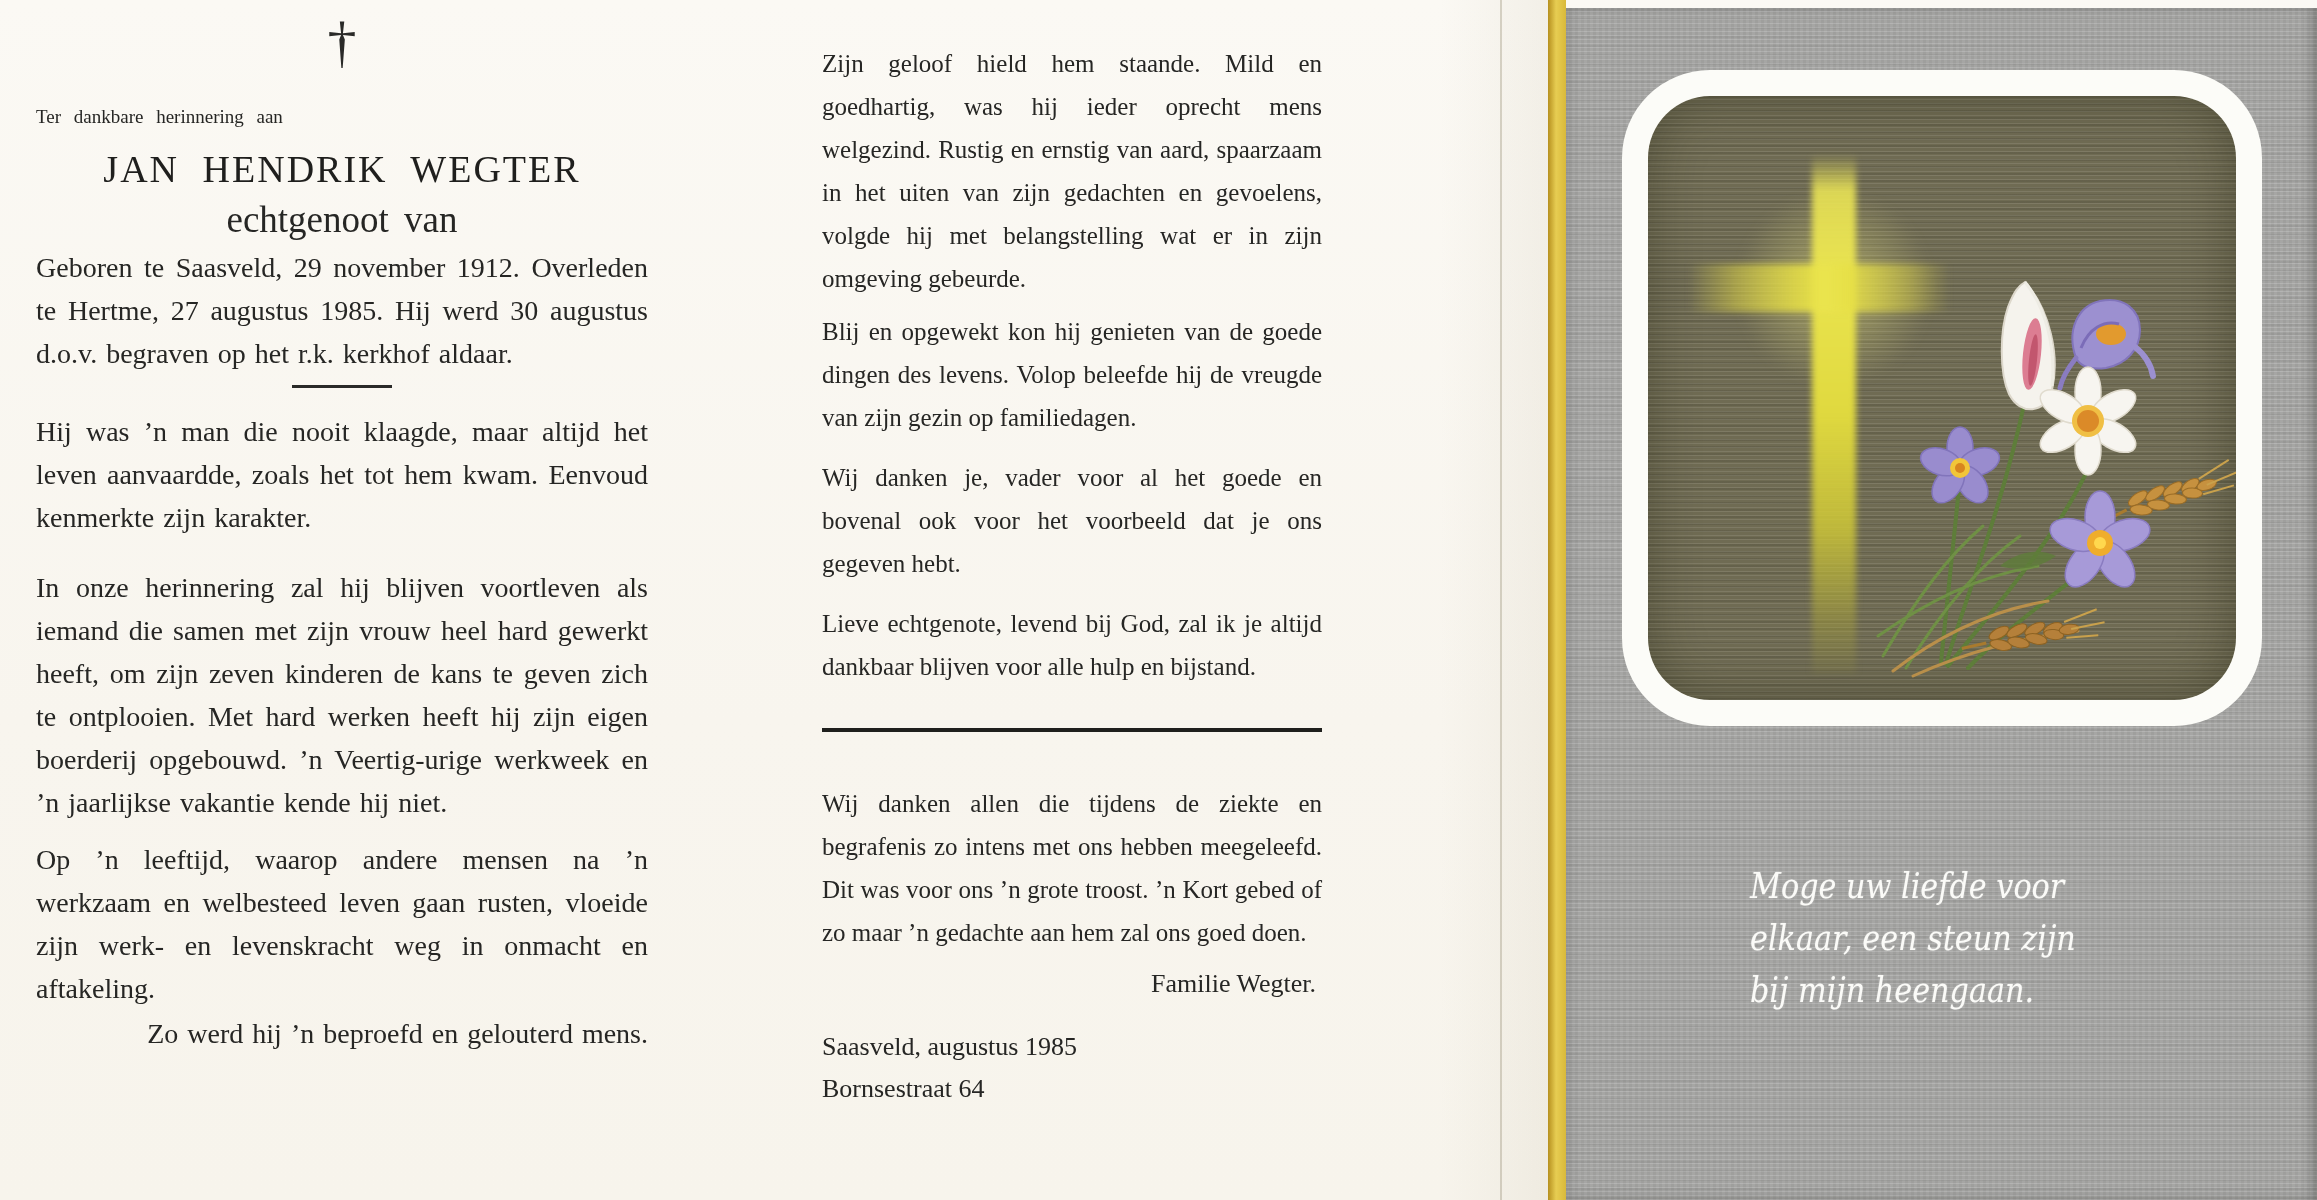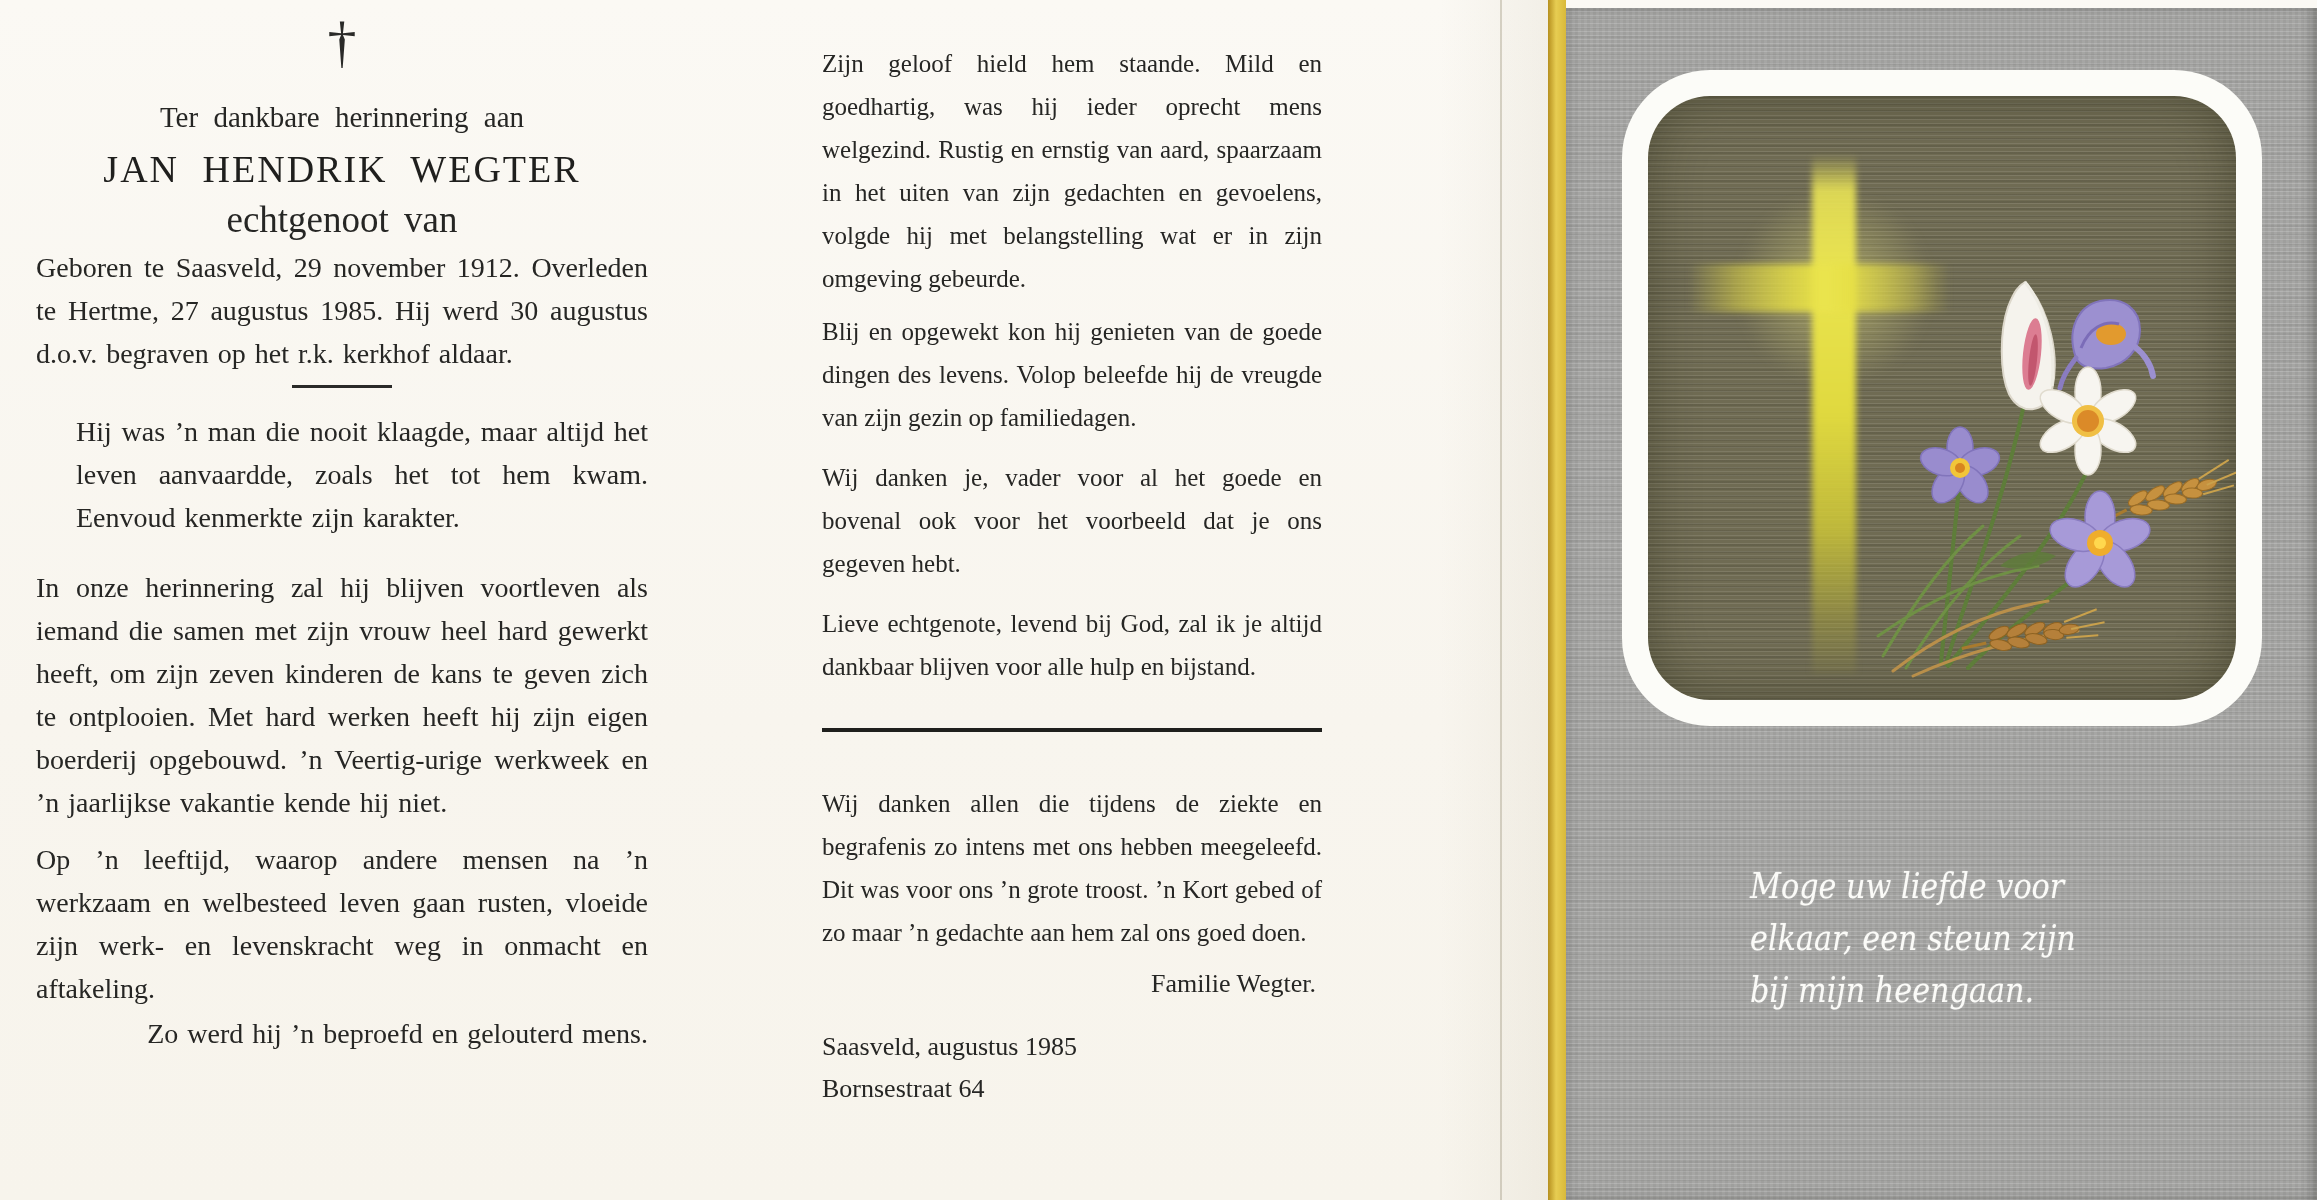--- a/index.html
+++ b/index.html
@@ -6,29 +6,29 @@
   .card{
     position:relative;width:2317px;height:1200px;overflow:hidden;
     background:linear-gradient(180deg,#fbf9f4,#f8f5ee 60%,#f7f4ec);
     font-family:"Liberation Serif","DejaVu Serif",serif;color:#262624;
   }
   
   .col{position:absolute;top:0;}
   .col-a{left:36px;width:612px;font-size:28px;line-height:43px;}
   .col-b{left:822px;width:500px;font-size:25px;line-height:43px;}
   .cross-glyph{margin-top:10px;text-align:center;font-size:58px;line-height:64px;color:#2a2a28;}
-  .intro{margin-top:24px;text-align:center;font-size:29px;line-height:38px;word-spacing:8px;}
+  .intro{margin-top:24px;font-size:19px;line-height:38px;word-spacing:8px;}
   .name{margin-top:10px;text-align:center;font-size:38px;line-height:46px;letter-spacing:2px;word-spacing:12px;color:#1f1f1d;}
   .relation{margin-top:10px;text-align:center;font-size:37px;line-height:36px;word-spacing:6px;}
   .spouse{margin-top:8px;text-align:center;font-size:33px;line-height:42px;letter-spacing:1px;color:#1f1f1d;}
   p{margin:0;text-align:justify;}
   .col-a p{word-spacing:2px;}
   .vitals{margin-top:8px;word-spacing:4px;}
   .rule-short{width:100px;height:3px;background:#2a2a28;margin:10px auto 0;}
-  .p1{margin-top:22px;margin-left:40px;} .p2{margin-top:27px;} .p3{margin-top:14px;}
+  .p1{margin-top:22px;} .p2{margin-top:27px;} .p3{margin-top:14px;}
   .p4{margin-top:2px;text-align:right;}
   .m1{margin-top:42px;} .m2{margin-top:10px;} .m3{margin-top:17px;} .m4{margin-top:17px;}
   .rule-long{height:4px;background:#1f1f1d;margin-top:40px;}
   .m5{margin-top:50px;}
   .signature{margin-top:8px;text-align:right;padding-right:6px;font-size:26px;line-height:43px;}
   .closing{font-size:26px;line-height:36px;text-align:left;}
   .place{margin-top:24px;} .address{margin-top:6px;}
   .fold-line{position:absolute;left:1500px;top:0;width:2px;height:1200px;background:rgba(150,140,115,.35);}
   .page-shade{position:absolute;left:1440px;top:0;width:108px;height:1200px;
     background:linear-gradient(90deg,rgba(190,180,155,0),rgba(190,180,155,.14));}

